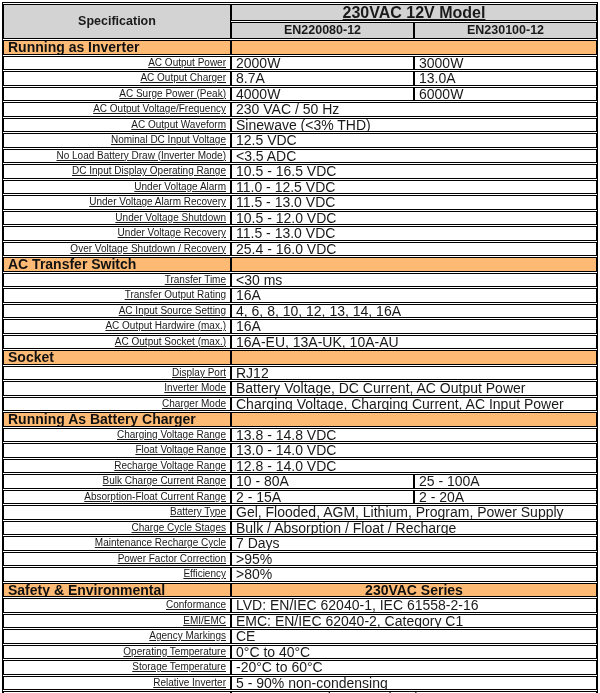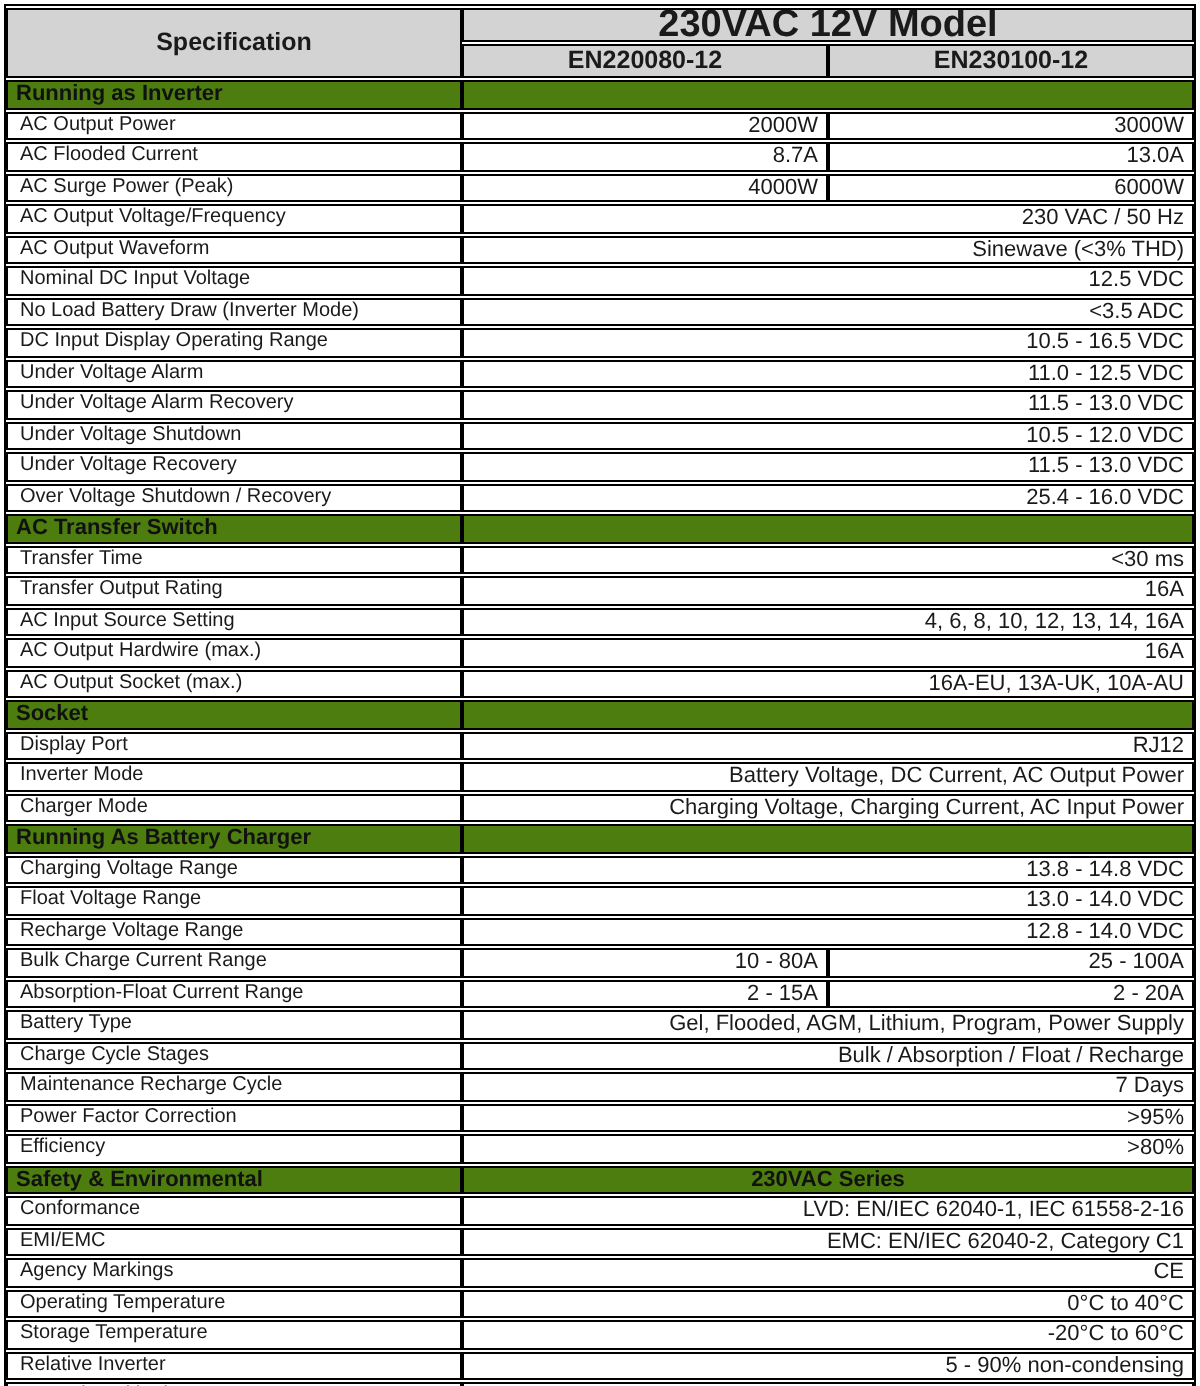--- a/index.html
+++ b/index.html
@@ -29,41 +29,42 @@
   }
   thead th {
     background: #d3d3d3;
     font-weight: bold;
     color: #1a1a1a;
     text-align: center;
     font-size: 12.5px;
     line-height: 13px;
     padding: 1px 4px;
   }
-  th.model-group { font-size: 19px; }
+  th.model-group { font-size: 16px; text-decoration: underline; }
   tr.section-row td {
-    background: #4d7c0f;
+    background: #fdba74;
     font-weight: bold;
     color: #111;
-    font-size: 11px;
+    font-size: 14px;
     line-height: 12.5px;
     padding: 0 4px;
   }
   td.section-title { text-align: left; padding-left: 6px; }
   td.section-title-right { text-align: center; margin-left: 45px; }
   td.label-cell {
-    text-align: left;
+    text-align: right;
     font-size: 10px;
     line-height: 10.5px;
     padding: 1px 4px 1px 6px;
     color: #1a1a1a;
+    text-decoration: underline;
   }
   td.value-cell {
-    text-align: right;
-    font-size: 11px;
+    text-align: left;
+    font-size: 14px;
     line-height: 10.5px;
     padding: 1px 4px;
     color: #1a1a1a;
     margin-left: 16px;
   }
 </style>
 </head>
 <body>
 
 <div class="sheet">
@@ -87,21 +88,21 @@
         <tr class="section-row">
           <td class="section-title">Running as Inverter</td>
           <td class="section-title-right" colspan="2"></td>
         </tr>
         <tr>
           <td class="label-cell">AC Output Power</td>
           <td class="value-cell">2000W</td>
           <td class="value-cell">3000W</td>
         </tr>
         <tr>
-          <td class="label-cell">AC Flooded Current</td>
+          <td class="label-cell">AC Output Charger</td>
           <td class="value-cell">8.7A</td>
           <td class="value-cell">13.0A</td>
         </tr>
         <tr>
           <td class="label-cell">AC Surge Power (Peak)</td>
           <td class="value-cell">4000W</td>
           <td class="value-cell">6000W</td>
         </tr>
         <tr>
           <td class="label-cell">AC Output Voltage/Frequency</td>

